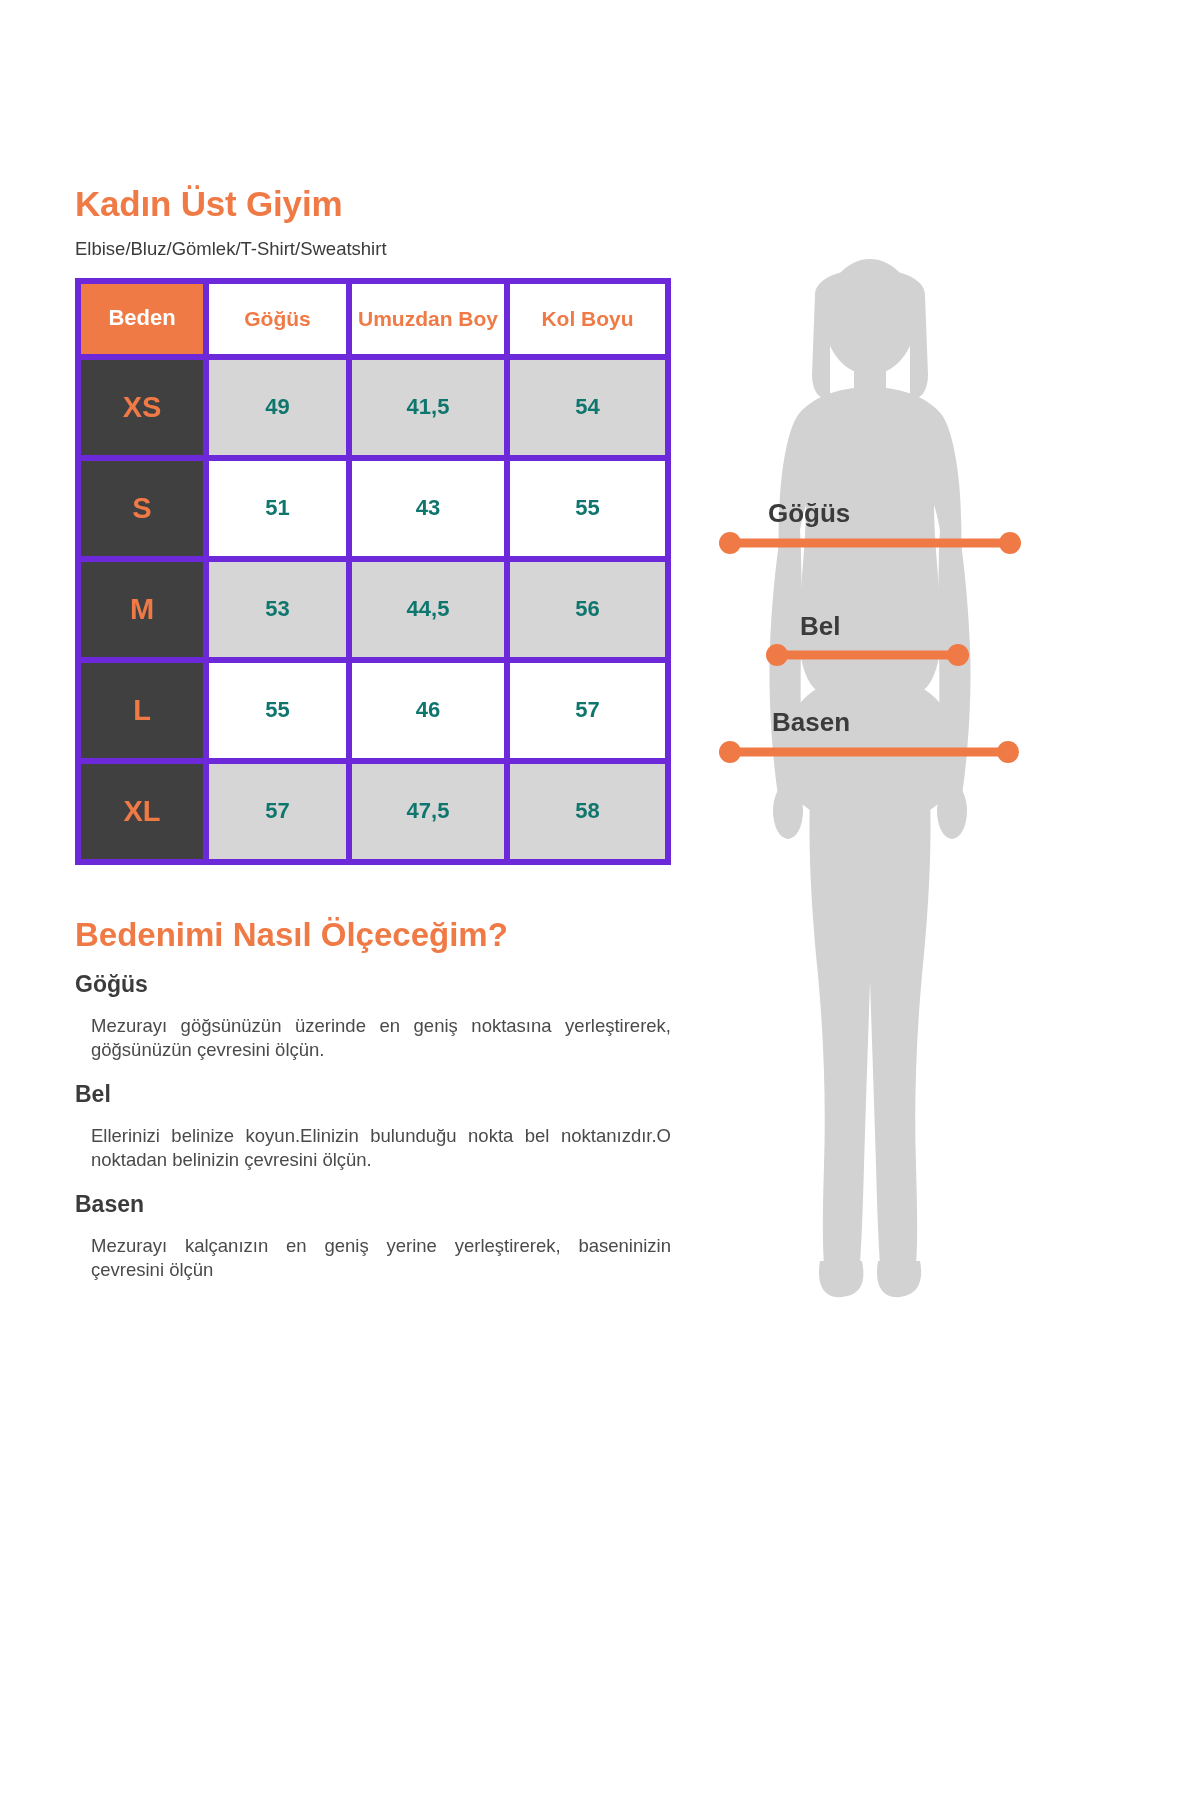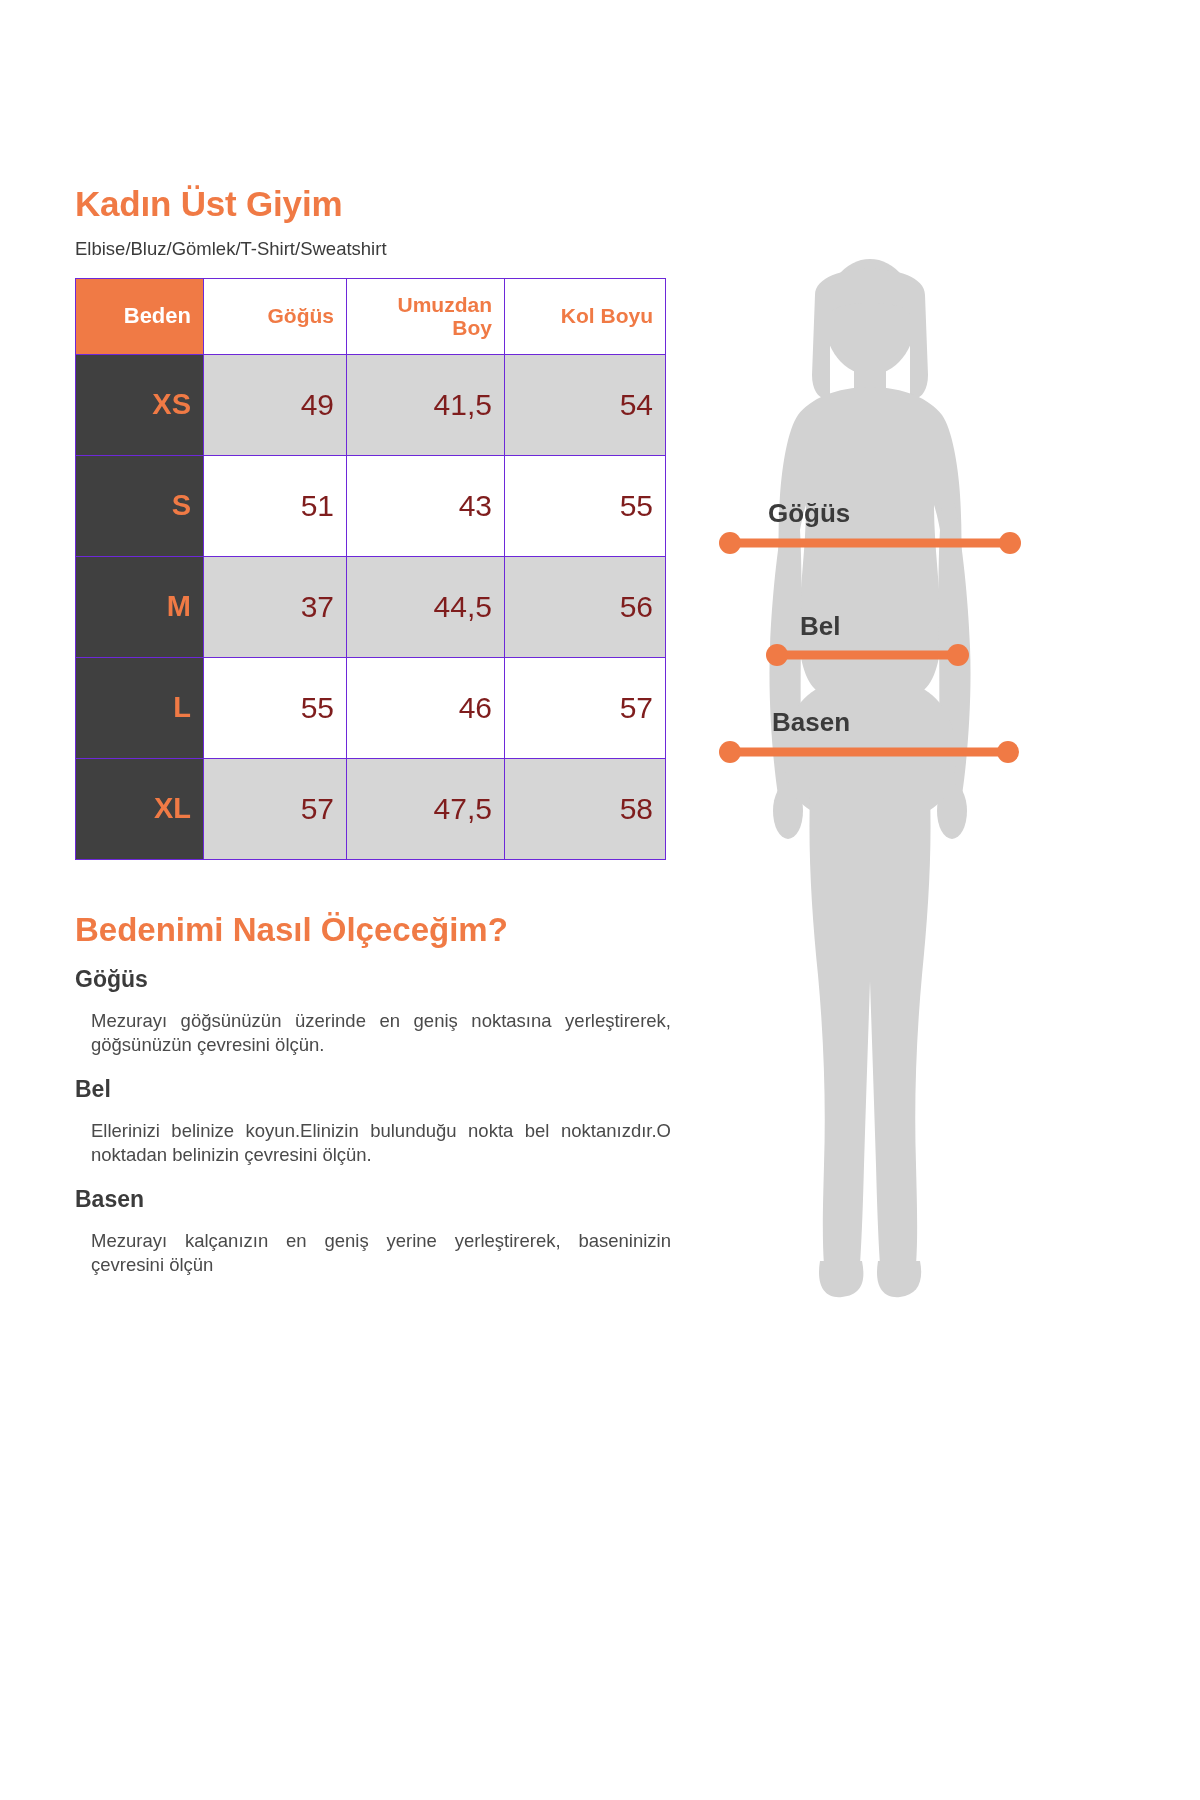--- a/index.html
+++ b/index.html
@@ -45,23 +45,23 @@
   }
 
   
   table.size-table {
     border-collapse: collapse;
     width: 590px;
     table-layout: fixed;
   }
   table.size-table th,
   table.size-table td {
-    border: 1px solid #6d28d9;
-    text-align: right;
-    padding: 12px;
+    border: 6px solid #6d28d9;
+    text-align: center;
+    padding: 0;
     height: 101px;
     vertical-align: middle;
   }
   table.size-table thead th {
     height: 76px;
     font-size: 21px;
     font-weight: bold;
     color: #f07a45;
     background: #ffffff;
     line-height: 1.12;
@@ -71,23 +71,23 @@
     color: #ffffff;
     font-size: 22px;
   }
   table.size-table td.size-label {
     font-size: 29px;
     font-weight: bold;
     color: #f07a45;
     background: #404040;
   }
   table.size-table td.val {
-    font-size: 30px;
-    font-weight: normal;
-    color: #7f1d1d;
+    font-size: 22px;
+    font-weight: bold;
+    color: #0f766e;
     background: #ffffff;
   }
   table.size-table tr.shaded td.val {
     background: #d6d6d6;
   }
   .col-beden { width: 128px; }
   .col-gogus { width: 143px; }
   .col-boy   { width: 158px; }
   .col-kol   { width: 161px; }
 
@@ -186,21 +186,21 @@
           <td class="val">54</td>
         </tr>
         <tr>
           <td class="size-label">S</td>
           <td class="val">51</td>
           <td class="val">43</td>
           <td class="val">55</td>
         </tr>
         <tr class="shaded">
           <td class="size-label">M</td>
-          <td class="val">37</td>
+          <td class="val">53</td>
           <td class="val">44,5</td>
           <td class="val">56</td>
         </tr>
         <tr>
           <td class="size-label">L</td>
           <td class="val">55</td>
           <td class="val">46</td>
           <td class="val">57</td>
         </tr>
         <tr class="shaded">

